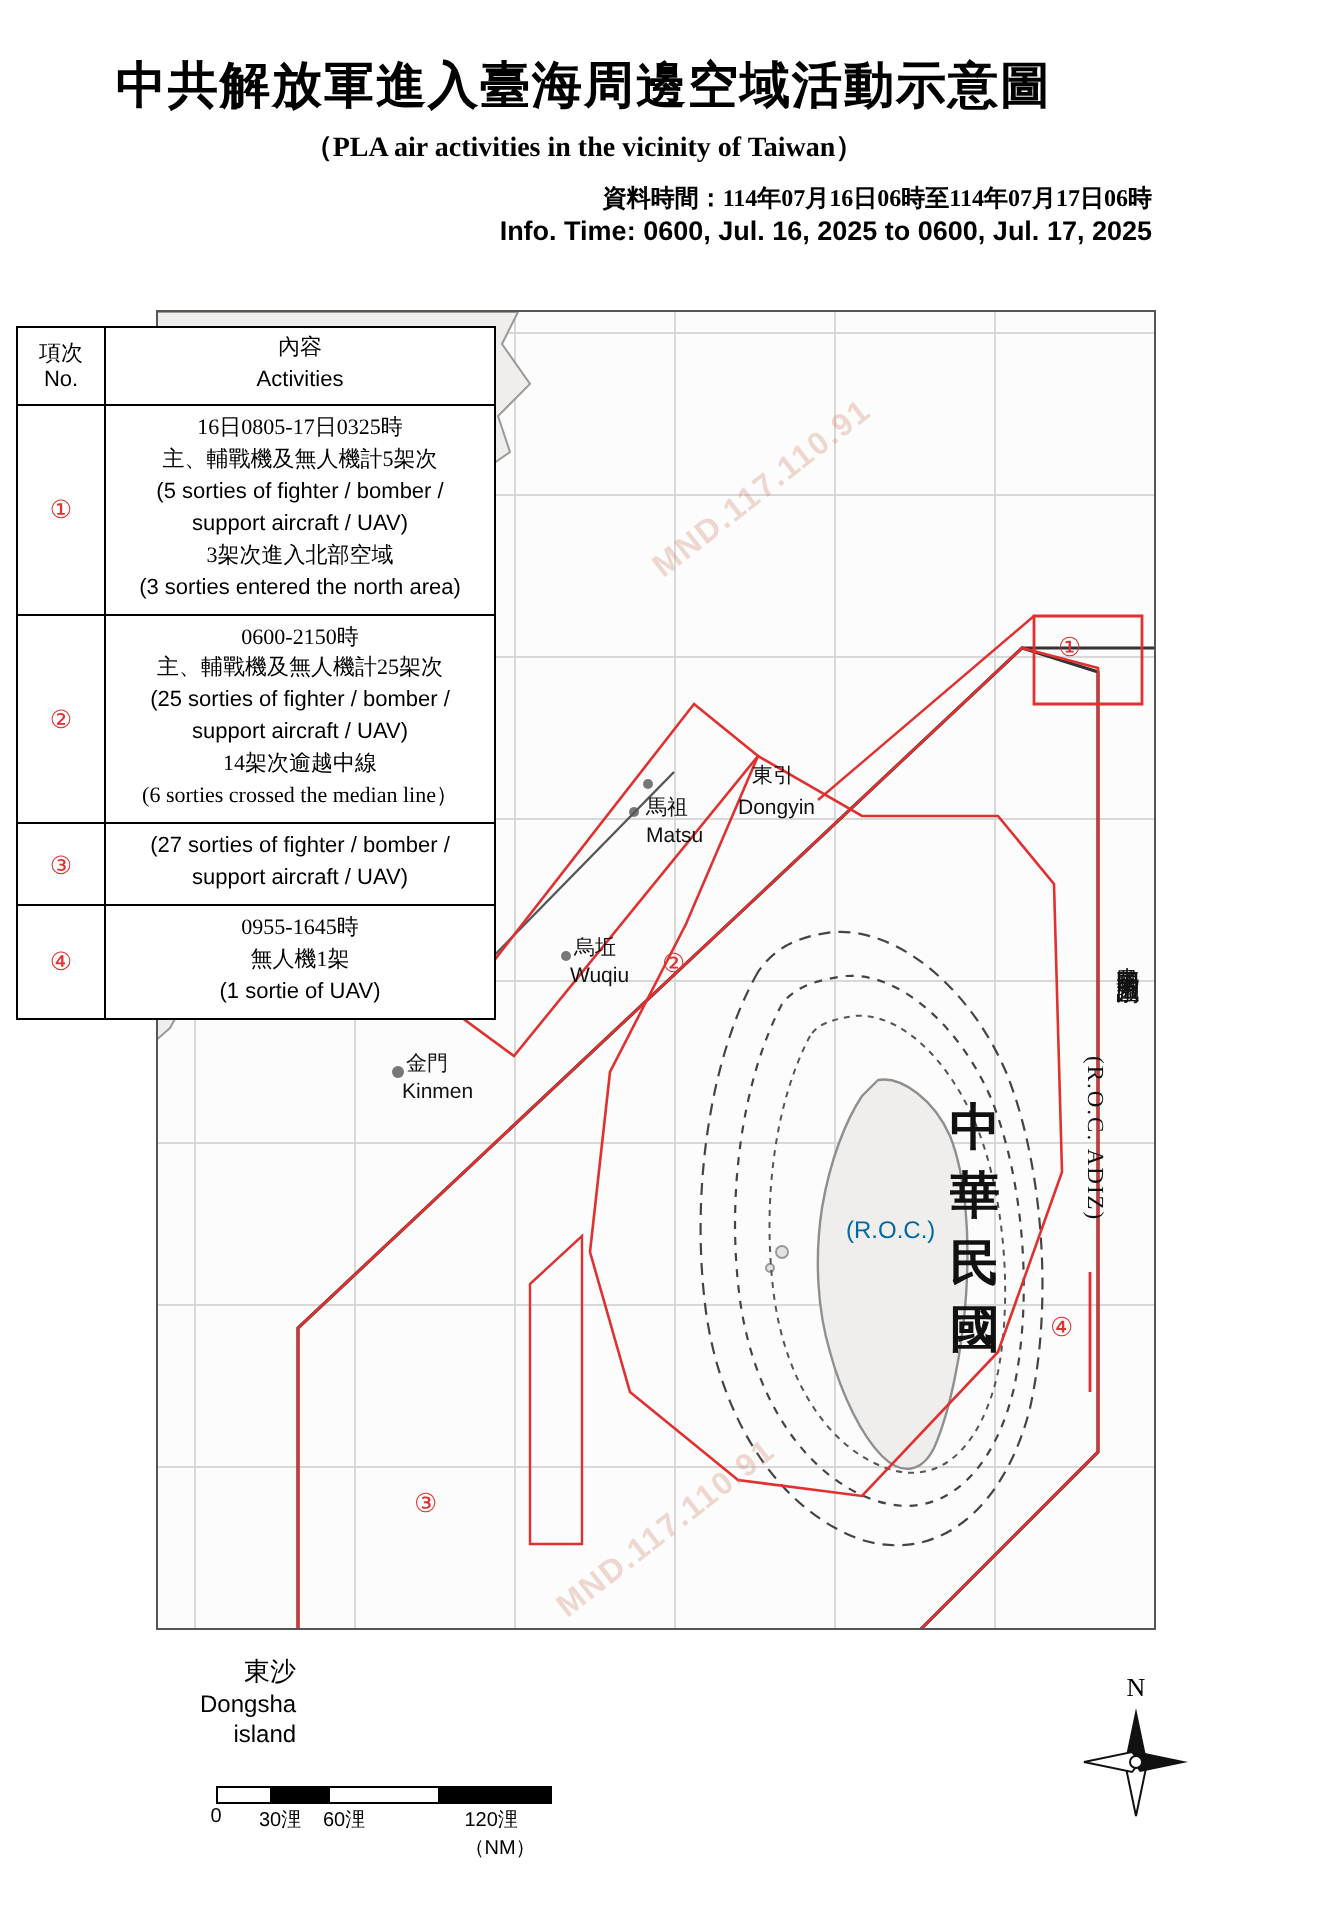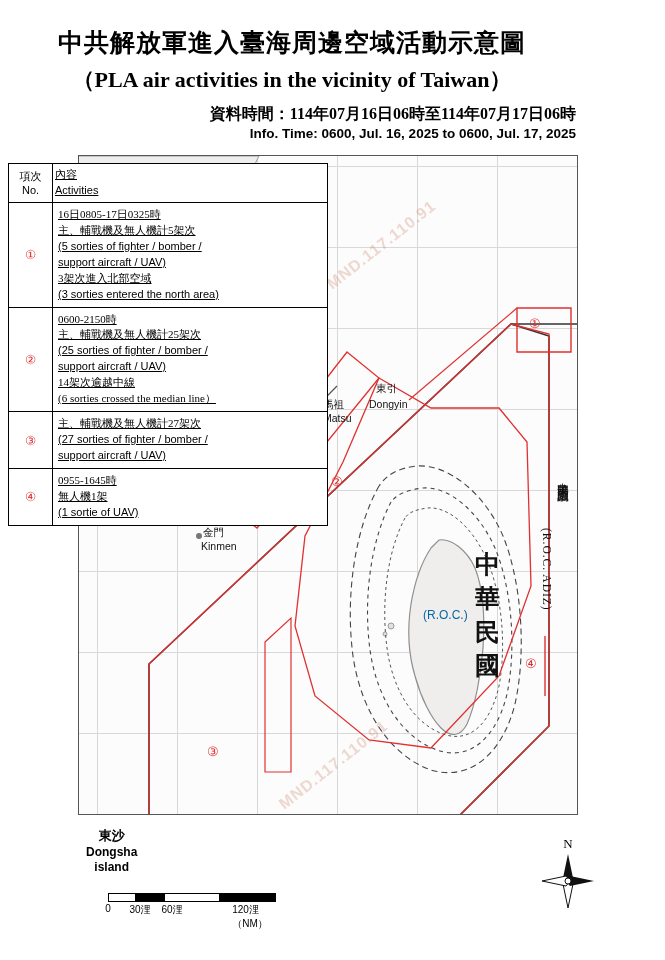--- a/index.html
+++ b/index.html
@@ -21,31 +21,31 @@
     font-family: "Liberation Serif", serif;
     font-weight:bold;
     font-size:25px;
     letter-spacing:1px;
     margin-top:26px;
   }
   .title-en {
     text-align:center;
     font-family: "Liberation Serif", serif;
     font-weight:bold;
-    font-size:22px;
+    font-size:14px;
     margin-top:6px;
   }
   .info-line {
     text-align:right;
     font-size:13.5px;
     font-weight:bold;
     padding-right:8px;
     line-height:1.35;
   }
-  .info-zh { margin-top:8px; font-family:"Liberation Serif", serif; font-size:16px;padding-left:26px;}
+  .info-zh { margin-top:8px; font-family:"Liberation Serif", serif; font-size:12px;padding-left:26px;}
   .info-en { font-size:13.5px; }
 
   
   .map-frame {
     position:absolute;
     left:78px; top:155px;
     width:500px; height:660px;
     border:1px solid #555;
     background:#ffffff;
     overflow:hidden;
@@ -54,41 +54,40 @@
 
   
   .grid-line { position:absolute; background:#d8d8d8; }
   .grid-v { width:1px; top:0; bottom:0; }
   .grid-h { height:1px; left:0; right:0; }
 
   
   .table-box {
     position:absolute;
     left:8px; top:163px;
-    width:320px;
+    width:240px;
     background:#fff;
     border:1px solid #000;
     font-size:11px;
     z-index:40;
   }
   .trow { display:flex; border-bottom:1px solid #000; }
   .trow:last-child { border-bottom:none; }
   .tcol-no {
     width:44px; min-width:44px;
     border-right:1px solid #000;
     display:flex; align-items:center; justify-content:center;
     text-align:center;
     padding:4px 2px;
   }
   .tcol-act {
     flex:1;
-    text-align:left;
+    text-align:center;
     padding:4px 5px;
     line-height:1.45;
-    text-decoration:underline;
   }
   .thead .tcol-no, .thead .tcol-act { font-weight:normal; padding:3px 2px; }
   .zh { font-family:"Liberation Serif", serif; }
   .redmark { color:#e03030; font-size:12.5px; }
 
   
   .ov { position:absolute; pointer-events:none; }
   svg { overflow:visible; }
 
   
@@ -137,25 +136,24 @@
     font-size:16px;
     font-weight:bold;
     transform:rotate(-38deg);
     z-index:25;
     letter-spacing:1px;
   }
 
   
   .dongsha {
     position:absolute;
-    left:86px; top:828px;
+    left:100px; top:828px;
     font-size:12px;
     line-height:1.3;
-    text-align:center;
-    font-weight:bold;
+    text-align:right;
   }
   .dongsha .zhname{ font-family:"Liberation Serif", serif; font-size:13px;}
   .scalebar { position:absolute; left:108px; top:893px; }
   .scale-ticks { position:relative; width:170px; height:10px; }
   .scale-seg { position:absolute; top:0; height:9px; border:1px solid #000; }
   .scale-lab { position:absolute; top:10px; font-size:10px; transform:translateX(-50%); }
   .compass { position:absolute; left:540px; top:836px; width:56px; height:80px; text-align:center;}
   .compass .n { font-size:13px; font-family:"Liberation Serif", serif; }
 </style>
 </head>
@@ -315,21 +313,20 @@
         <div>(25 sorties of fighter / bomber /</div>
         <div>support aircraft / UAV)</div>
         <div class="zh">14架次逾越中線</div>
         <div class="zh">(6 sorties crossed the median line）</div>
       </div>
     </div>
 
     <div class="trow">
       <div class="tcol-no redmark">③</div>
       <div class="tcol-act">
-        <div class="zh">主、輔戰機及無人機計27架次</div>
         <div>(27 sorties of fighter / bomber /</div>
         <div>support aircraft / UAV)</div>
       </div>
     </div>
 
     <div class="trow">
       <div class="tcol-no redmark">④</div>
       <div class="tcol-act">
         <div class="zh">0955-1645時</div>
         <div class="zh">無人機1架</div>

